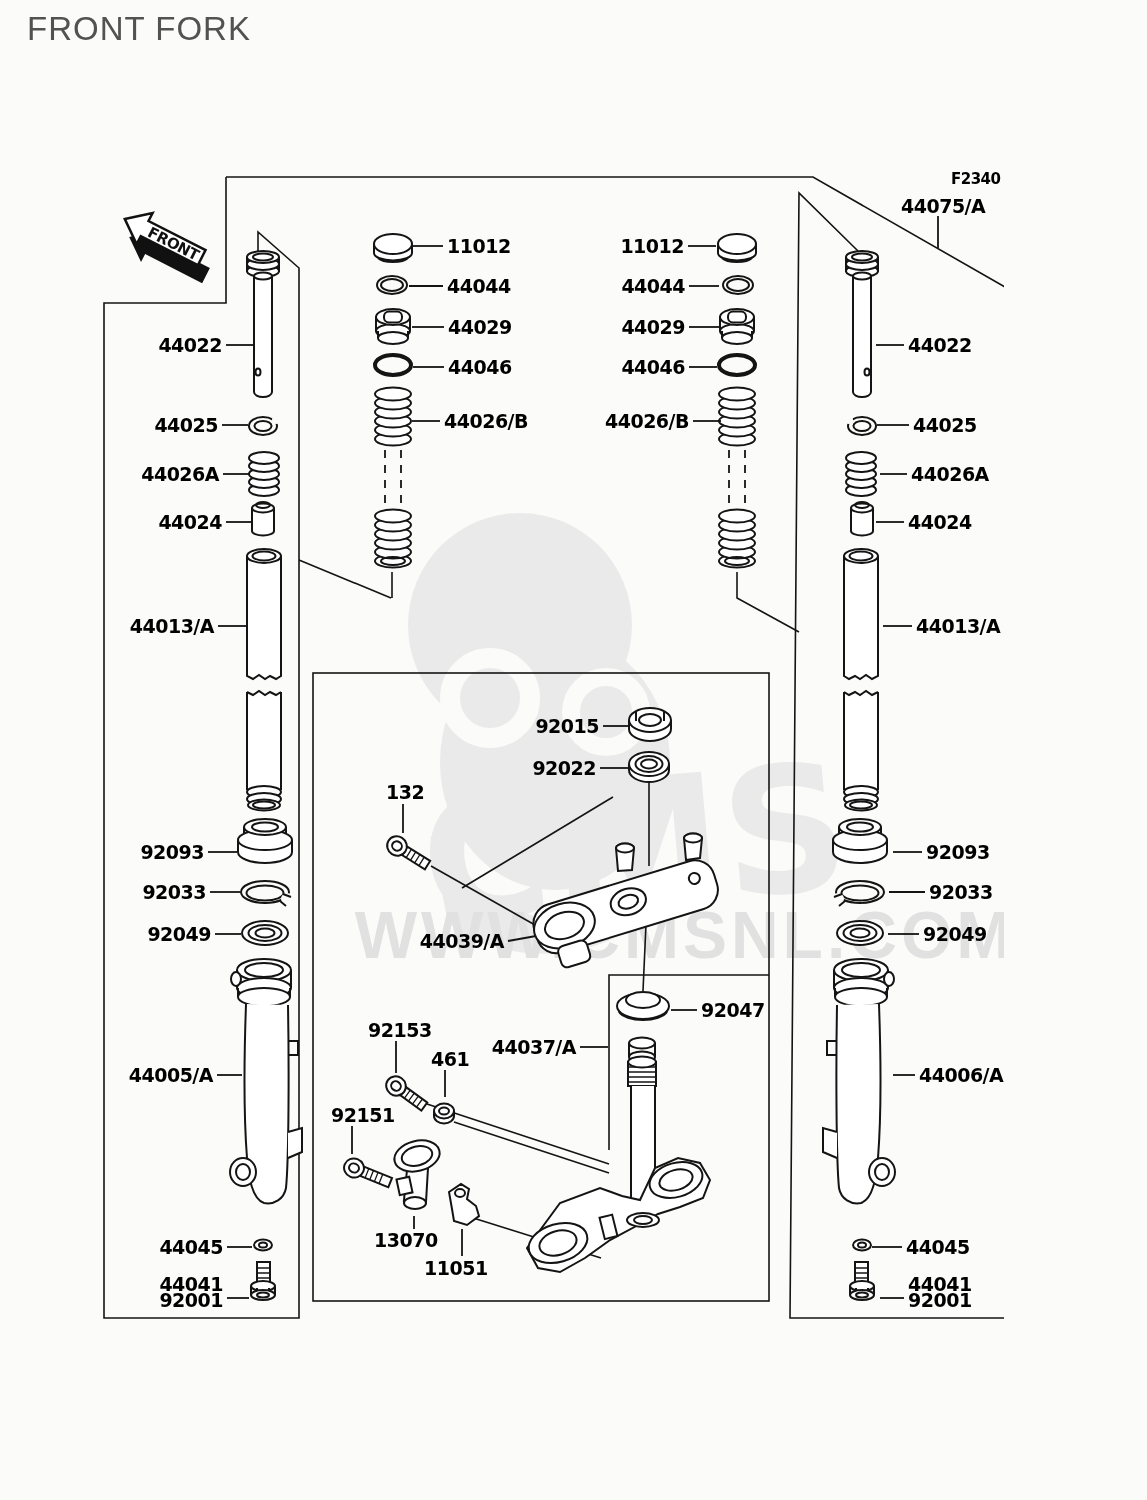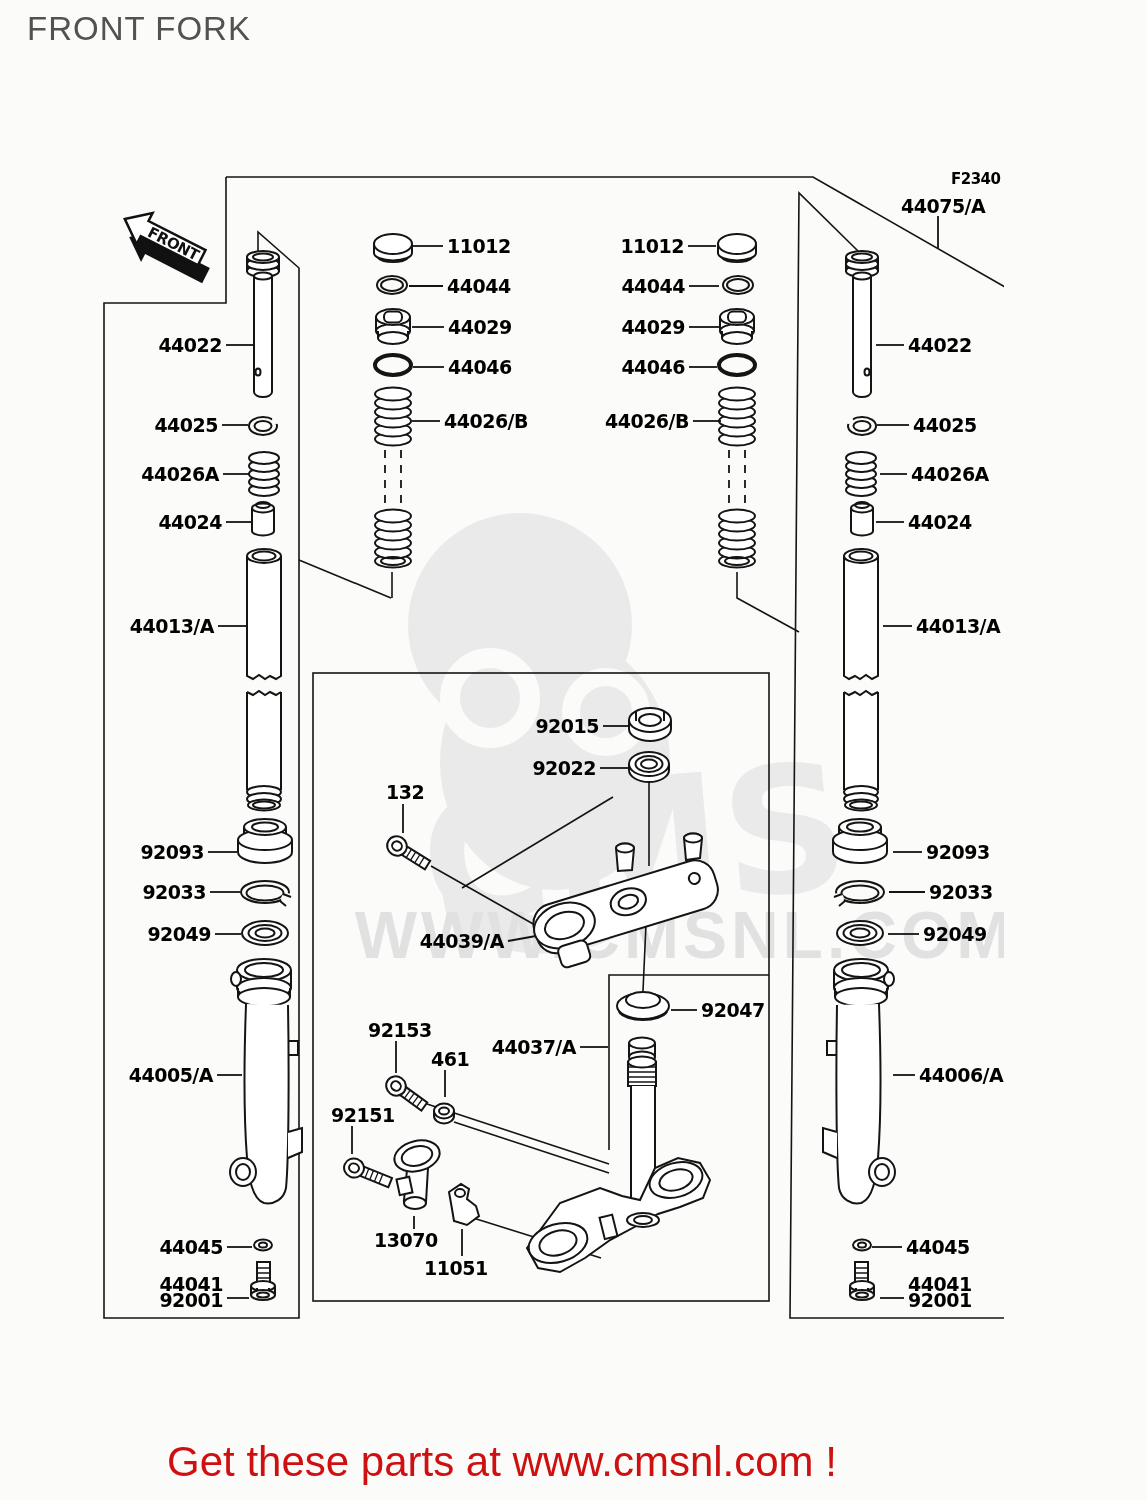--- a/index.html
+++ b/index.html
@@ -368,14 +368,13 @@
         <text x="701" y="1017" text-anchor="start" font-size="19" fill="#000000" class="plabel">92047</text>
         <text x="576" y="1054" text-anchor="end" font-size="19" fill="#000000" class="plabel">44037/A</text>
         <text x="368" y="1037" text-anchor="start" font-size="19" fill="#000000" class="plabel">92153</text>
         <text x="431" y="1066" text-anchor="start" font-size="19" fill="#000000" class="plabel">461</text>
         <text x="331" y="1122" text-anchor="start" font-size="19" fill="#000000" class="plabel">92151</text>
         <text x="374" y="1247" text-anchor="start" font-size="19" fill="#000000" class="plabel">13070</text>
         <text x="424" y="1275" text-anchor="start" font-size="19" fill="#000000" class="plabel">11051</text>
       </g>
   </svg>
 
-  <div class="footer" style="color: rgb(207, 16, 16);">Get these parts at www.cmsnl.com !</div>
 </div>
 
 </body></html>

